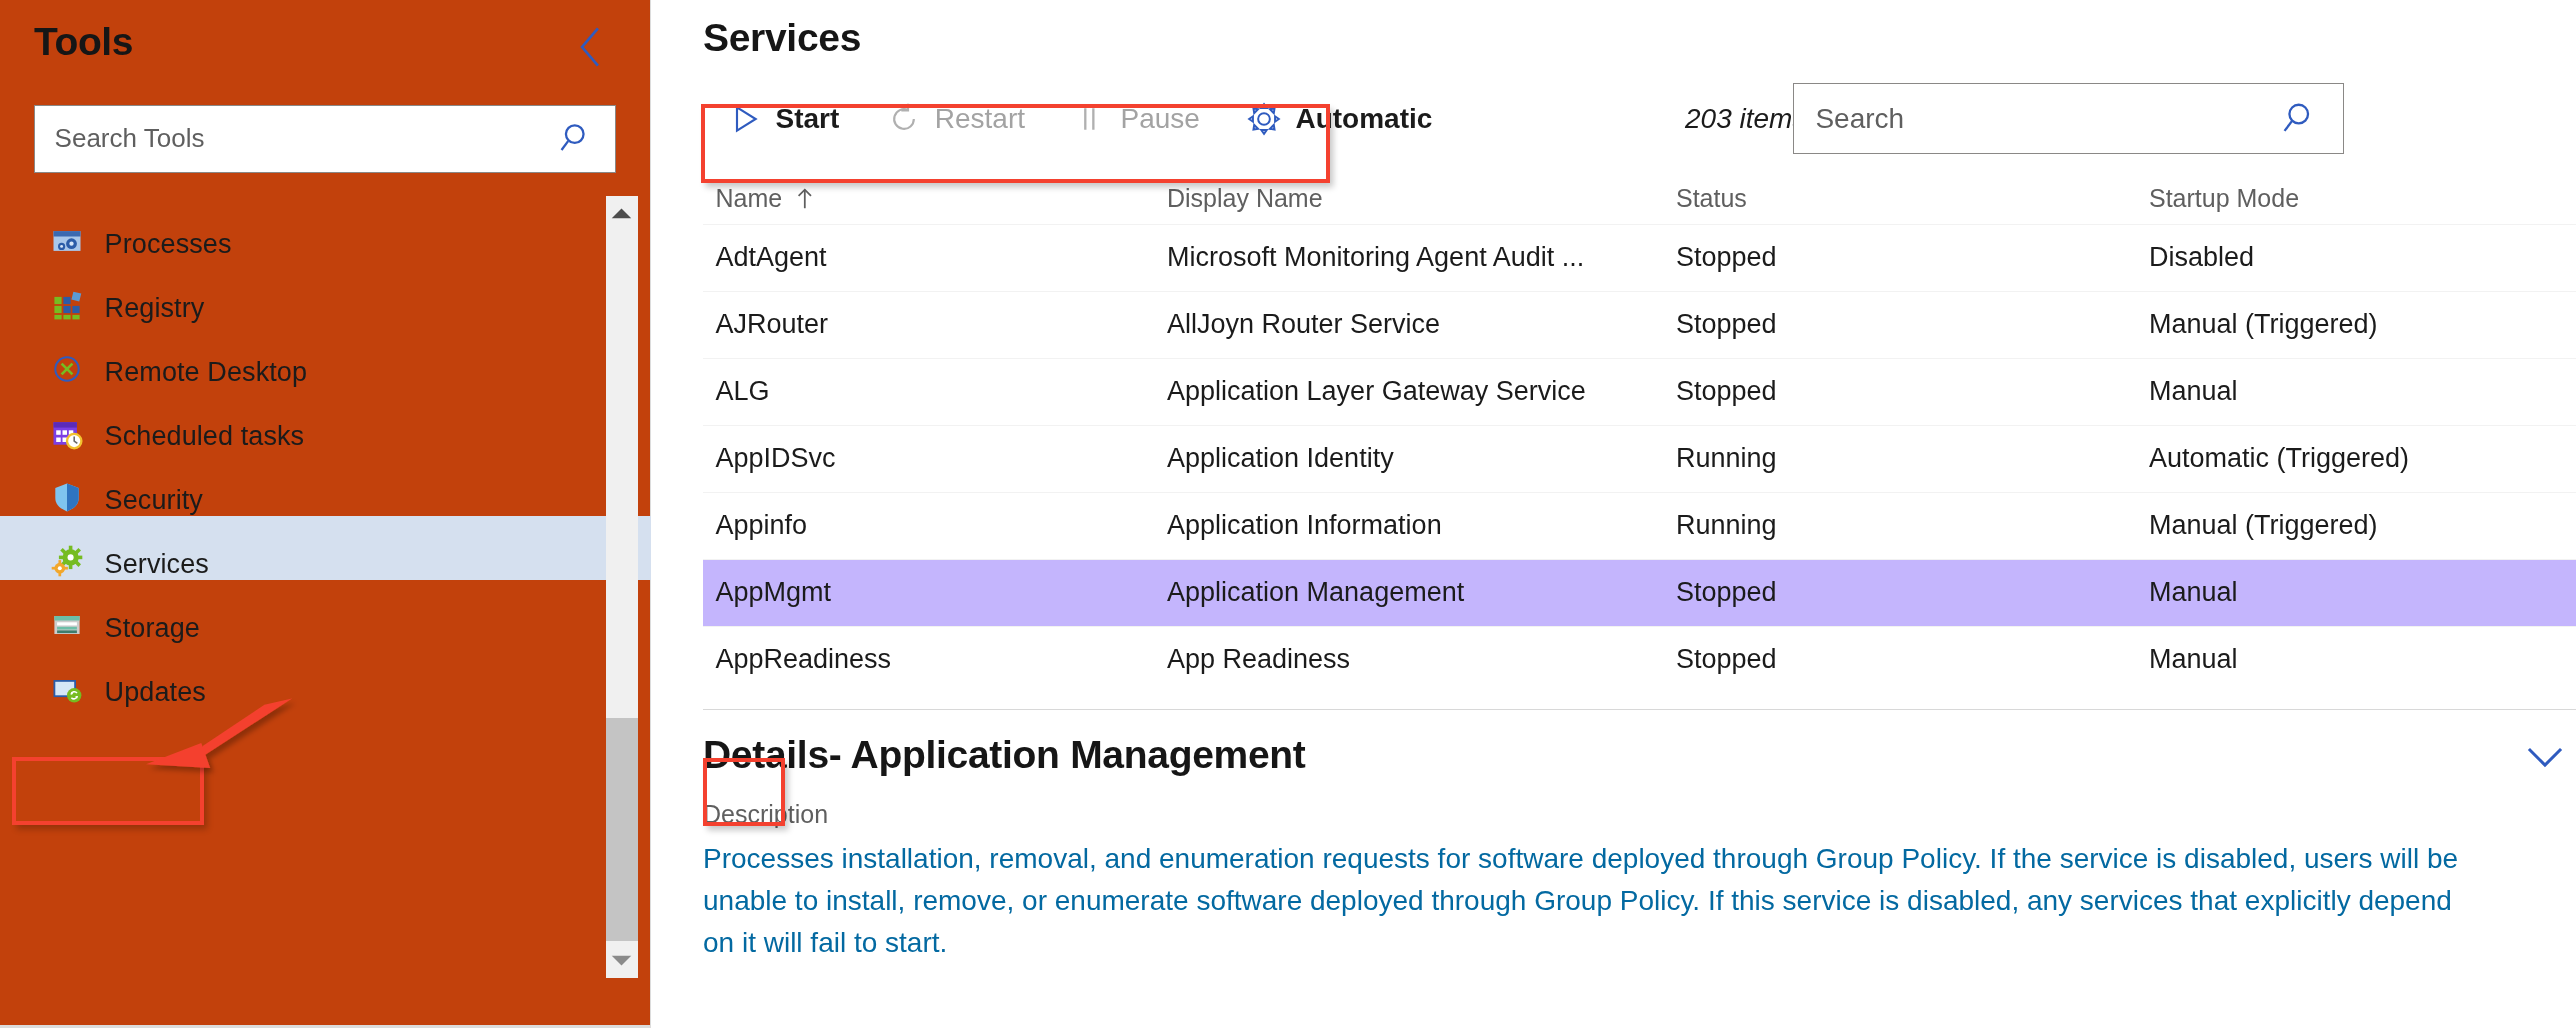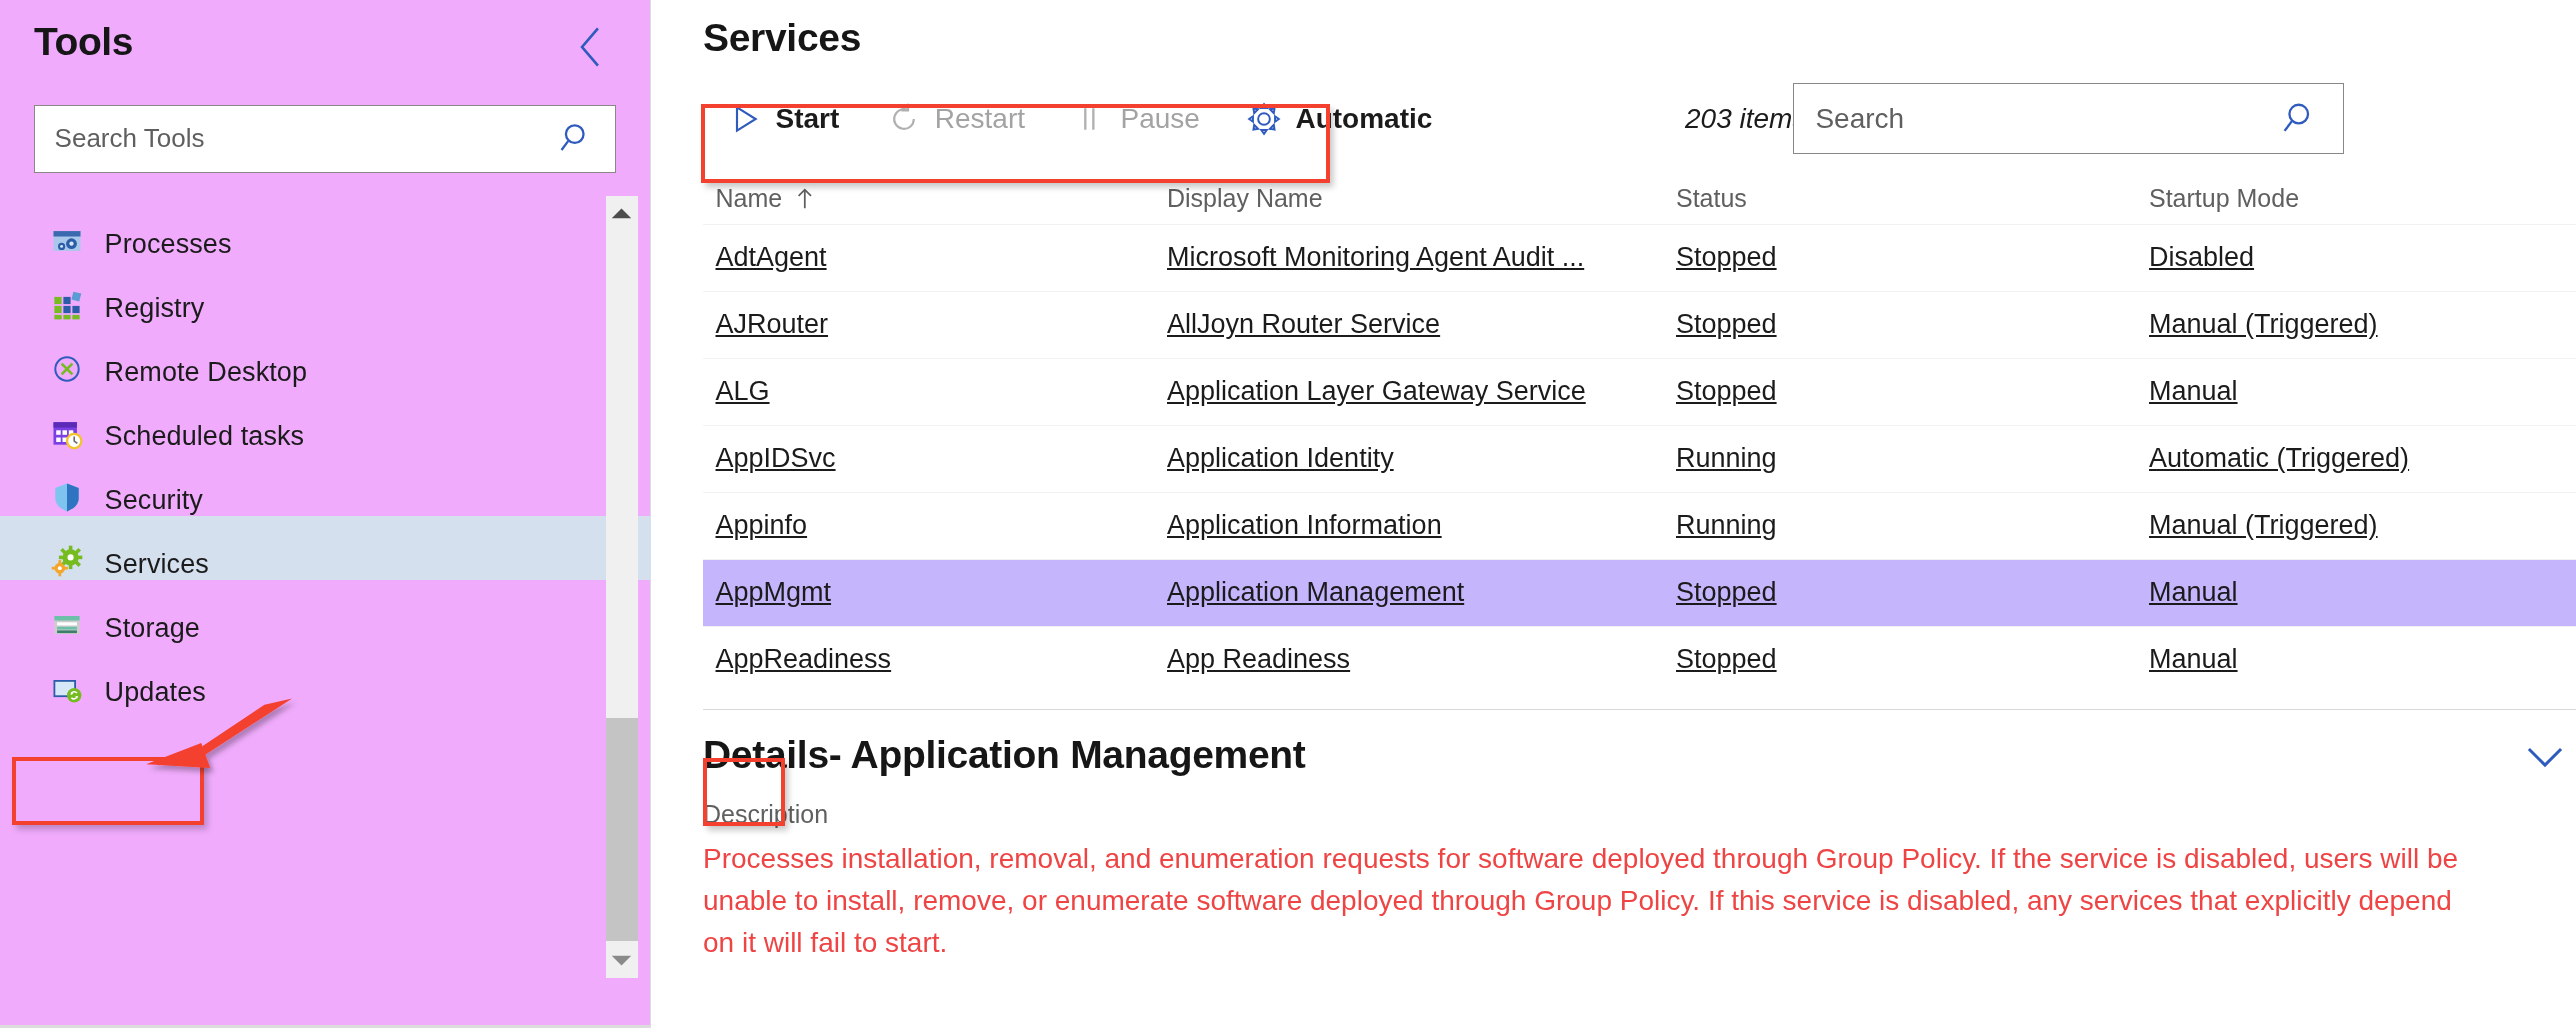--- a/index.html
+++ b/index.html
@@ -8,21 +8,21 @@
     background: #ffffff;
     font-family: "Liberation Sans", sans-serif;
     color: #1b1b1b;
     overflow: hidden;
   }
   .app { display: flex; width: 2576px; height: 1029px; position: relative; }
 
   
   .sidebar {
     width: 651px; height: 1029px;
-    background: #f0abfc;
+    background: #c2410c;
     border-right: 1.8px solid #dcdcdc;
     position: relative;
     flex: 0 0 651px;
   }
   .sidebar-head {
     display: flex; align-items: flex-start; justify-content: space-between;
     padding: 19.6px 36px 0 34px;
   }
   .sidebar-title { font-size: 39px; font-weight: bold; letter-spacing: -0.4px; color: #161616; }
   .collapse-btn {
@@ -104,33 +104,33 @@
   .col-disp { width: 509px; }
   .col-stat { width: 473px; }
   .col-mode { flex: 1; }
   .sort-ic { margin-left: 12.5px; display: flex; align-items: center; }
 
   .tbl-row {
     display: flex; align-items: center; height: 67px;
     border-top: 1.8px solid #f2f2f2; cursor: pointer;
   }
   .tbl-row.selected { background: #c4b5fd; }
-  .td { font-size: 27px; color: #1b1b1b; white-space: nowrap; overflow: hidden; text-decoration: underline; }
+  .td { font-size: 27px; color: #1b1b1b; white-space: nowrap; overflow: hidden; }
 
   
   .details-sep { width: 1874px; height: 1.8px; background: #d8d8d8; margin-top: 16px; }
   .details-head {
     display: flex; align-items: center; width: 1874px;
     margin-top: 23px; position: relative;
   }
   .details-title { font-size: 39px; font-weight: bold; color: #161616; letter-spacing: -0.3px; white-space: nowrap; }
   .details-chevron { position: absolute; right: 7.1px; top: 5.4px; cursor: pointer; }
   .desc-label { font-size: 25px; color: #5f5f5f; margin-top: 23px; }
   .desc-text {
-    font-size: 28px; line-height: 42px; color: #ef4444;
+    font-size: 28px; line-height: 42px; color: #0369a1;
     width: 1776px; margin-top: 9px;
   }
 
   
   .anno { position: absolute; pointer-events: none; z-index: 50; }
   .anno-box { border: 4.5px solid #f4412f; }
   .anno-shadow { box-shadow: 3.6px 4.5px 6.2px rgba(0,0,0,0.22); }
   #anno-services { left: 11.6px; top: 757px; width: 192px; height: 68px; }
   #anno-toolbar  { left: 701px; top: 104px; width: 629px; height: 79px; }
   #anno-details  { left: 703px; top: 758px; width: 82px; height: 68px; }

